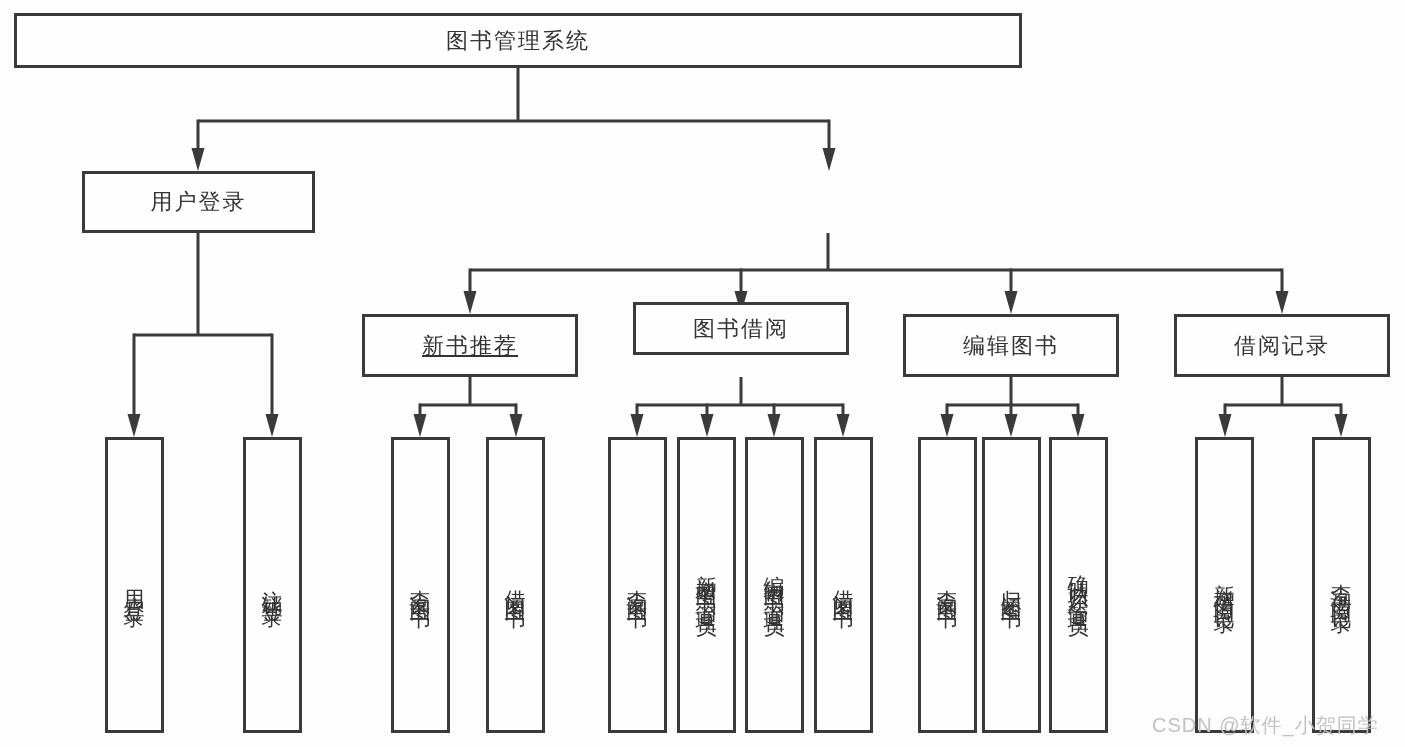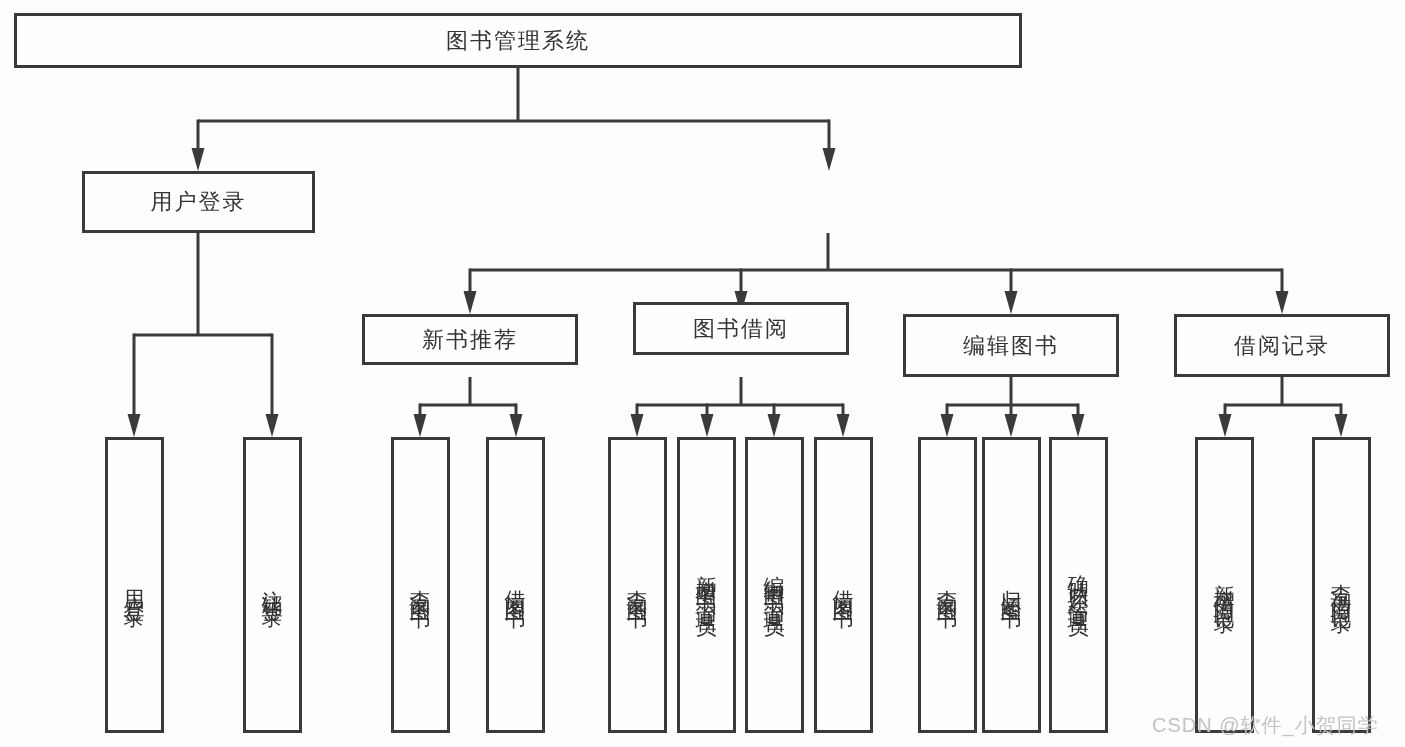--- a/index.html
+++ b/index.html
@@ -106,21 +106,21 @@
       <polygon points="1218.5,414 1231.5,414 1225,437" stroke="none"></polygon>
       <line x1="1341" y1="403.5" x2="1341" y2="418"></line>
       <polygon points="1334.5,414 1347.5,414 1341,437" stroke="none"></polygon>
     </g>
   </svg>
 
   <div class="box hlabel" style="left:14px; top:13px; width:1008px; height:55px;">图书管理系统</div>
 
   <div class="box hlabel" style="left:82px; top:171px; width:233px; height:62px;">用户登录</div>
 
-  <div class="box hlabel" style="left:362px; top:314px; width:216px; height:51px;">新书推荐</div>
+  <div class="box hlabel" style="left:362px; top:314px; width:216px; height:63px;text-decoration:underline;">新书推荐</div>
   <div class="box hlabel" style="left:633px; top:302px; width:216px; height:53px;">图书借阅</div>
   <div class="box hlabel" style="left:903px; top:314px; width:216px; height:63px;">编辑图书</div>
   <div class="box hlabel" style="left:1174px; top:314px; width:216px; height:63px;">借阅记录</div>
 
   <div class="box leaf" style="left:105px; top:437px; width:59px; height:296px;">用户登录</div>
   <div class="box leaf" style="left:243px; top:437px; width:59px; height:296px;">注销登录</div>
 
   <div class="box leaf" style="left:391px; top:437px; width:59px; height:296px;">查询图书</div>
   <div class="box leaf" style="left:486px; top:437px; width:59px; height:296px;">借阅图书</div>
 

